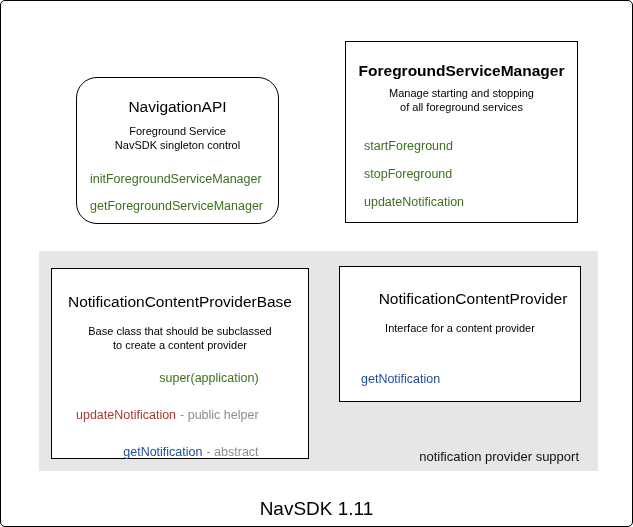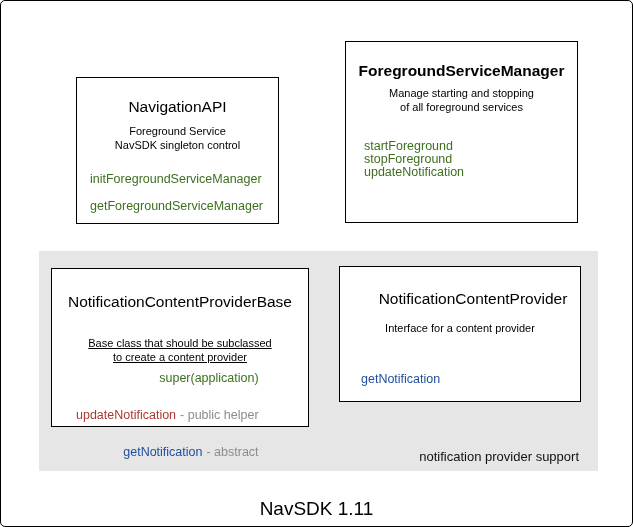--- a/index.html
+++ b/index.html
@@ -17,23 +17,23 @@
     background: #fff;
     border: 1px solid #000;
     border-radius: 5px;
     overflow: hidden;
   }
   .class-box {
     position: absolute;
     background: #fff;
     border: 1.5px solid #000;
   }
-  #box-nav  { left: 75px;  top: 76px;  width: 203px; height: 147px; }
+  #box-nav  { left: 75px;  top: 76px;  width: 203px; height: 147px; border-radius: 21px; }
   #box-fsm  { left: 344px; top: 40px;  width: 233px; height: 182px; }
-  #box-ncpb { left: 50px;  top: 267px; width: 258px; height: 159px; }
+  #box-ncpb { left: 50px;  top: 267px; width: 258px; height: 191px; }
   #box-ncp  { left: 338px; top: 265px; width: 242px; height: 136px; }
   .panel {
     position: absolute;
     left: 38px; top: 250px; width: 559px; height: 220px;
     background: var(--panel, #e6e6e6);
   }
   .box-title {
     position: absolute; left: 0; right: 0;
     text-align: center;
     font-size: 15.5px;
@@ -53,23 +53,23 @@
     flex-direction: column;
     font-size: 12.5px;
     line-height: 13px;
     white-space: nowrap;
   }
   #box-nav  .box-title { top: 19px; }
   #box-nav  .box-desc  { top: 46px; }
   #box-nav  .methods   { top: 95px;  left: 13px; gap: 14px; }
   #box-fsm  .box-title { top: 19px; font-weight: bold; }
   #box-fsm  .box-desc  { top: 44px; }
-  #box-fsm  .methods   { top: 98px;  left: 18px; }
+  #box-fsm  .methods   { top: 98px;  left: 18px; gap: 15px; }
   #box-ncpb .box-title { top: 23px; }
-  #box-ncpb .box-desc  { top: 67px; text-decoration: underline; }
+  #box-ncpb .box-desc  { top: 55px; }
   #box-ncpb .methods   { top: 103px; left: 24px; gap: 24px; text-align: right; }
   #box-ncp  .box-title { top: 22px; padding-left: 26px; }
   #box-ncp  .box-desc  { top: 54px; }
   #box-ncp  .methods   { top: 106px; left: 21px; }
   .m-green { color: var(--green, #3c701f); }
   .m-red   { color: var(--red,   #aa3a32); }
   .m-blue  { color: var(--blue,  #1f4e9c); }
   .method-annotation { color: var(--gray, #8c8c8c); margin-left: 4px; }
   .method-annotation:empty { display: none; }
   .panel-label {

